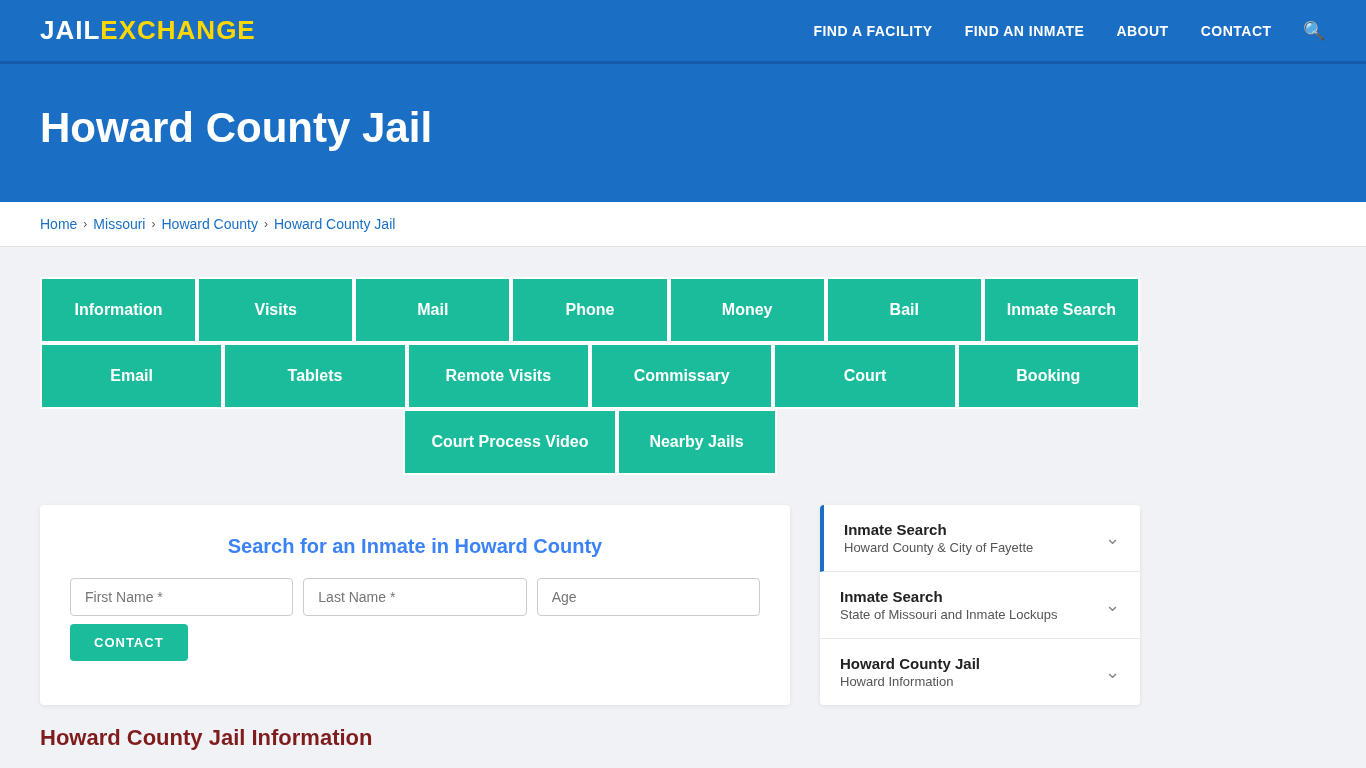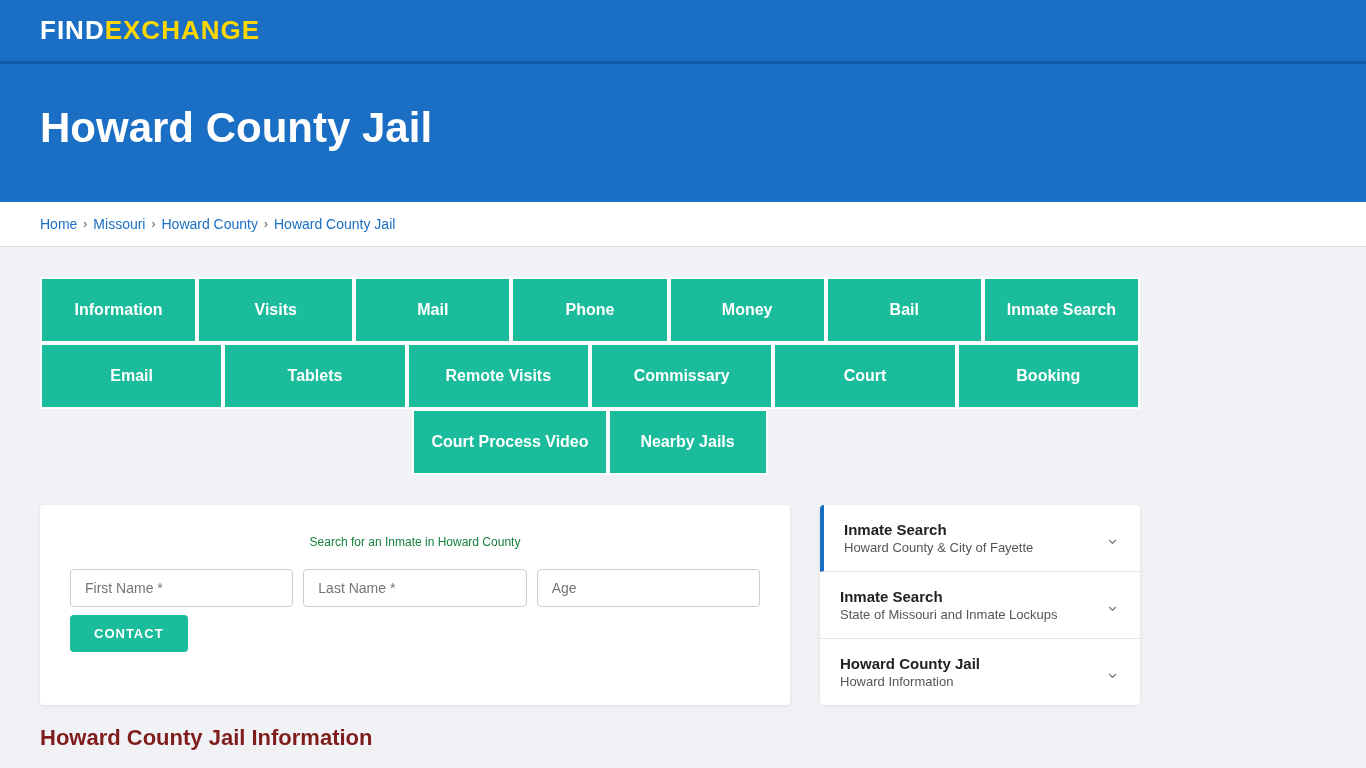--- a/index.html
+++ b/index.html
@@ -108,21 +108,21 @@
       display: flex;
       justify-content: center;
       width: 100%;
     }
     .grid-btn-partial {
       background: #1abc9c;
       color: #fff;
       font-size: 16px;
       font-weight: 600;
       text-align: center;
-      padding: 22px 17px;
+      padding: 22px 26px;
       border: 2px solid #fff;
       cursor: pointer;
       transition: background 0.2s;
       min-width: 160px;
     }
 
     
     .content-area {
       display: flex;
       gap: 30px;
@@ -133,24 +133,24 @@
     .search-box {
       background: #fff;
       border-radius: 4px;
       padding: 30px;
       flex: 1;
       min-width: 0;
       box-shadow: 0 1px 4px rgba(0,0,0,0.08);
     }
     .search-box h2 {
       text-align: center;
-      font-size: 12px;
-      font-weight: 400;
+      font-size: 20px;
+      font-weight: 700;
       margin-bottom: 20px;
-      color: #15803d;
+      color: #3b82f6;
     }
     .search-form {
       display: flex;
       gap: 10px;
       flex-wrap: wrap;
       margin-bottom: 8px;
     }
     .search-form input, .search-form select {
       border: 1px solid #ccc;
       border-radius: 4px;
@@ -224,22 +224,29 @@
       font-weight: 800;
       color: #7f1d1d;
       margin-bottom: 10px;
     }
   </style>
 </head>
 <body>
 
 <nav class="navbar">
   <div class="navbar-logo">
-    <span class="logo-jail">FIND</span>
+    <span class="logo-jail">JAIL</span>
     <span class="logo-exchange">EXCHANGE</span>
+  </div>
+  <div class="navbar-links">
+    <a class="navbar-link" href="#">FIND A FACILITY</a>
+    <a class="navbar-link" href="#">FIND AN INMATE</a>
+    <a class="navbar-link" href="#">ABOUT</a>
+    <a class="navbar-link" href="#">CONTACT</a>
+    <span class="navbar-search-icon">🔍</span>
   </div>
 </nav>
 
 <div class="hero">
   <h1 class="hero-title">Howard County Jail</h1>
 </div>
 
 <div class="breadcrumb-bar">
   <nav class="breadcrumb">
     <a href="#">Home</a>

